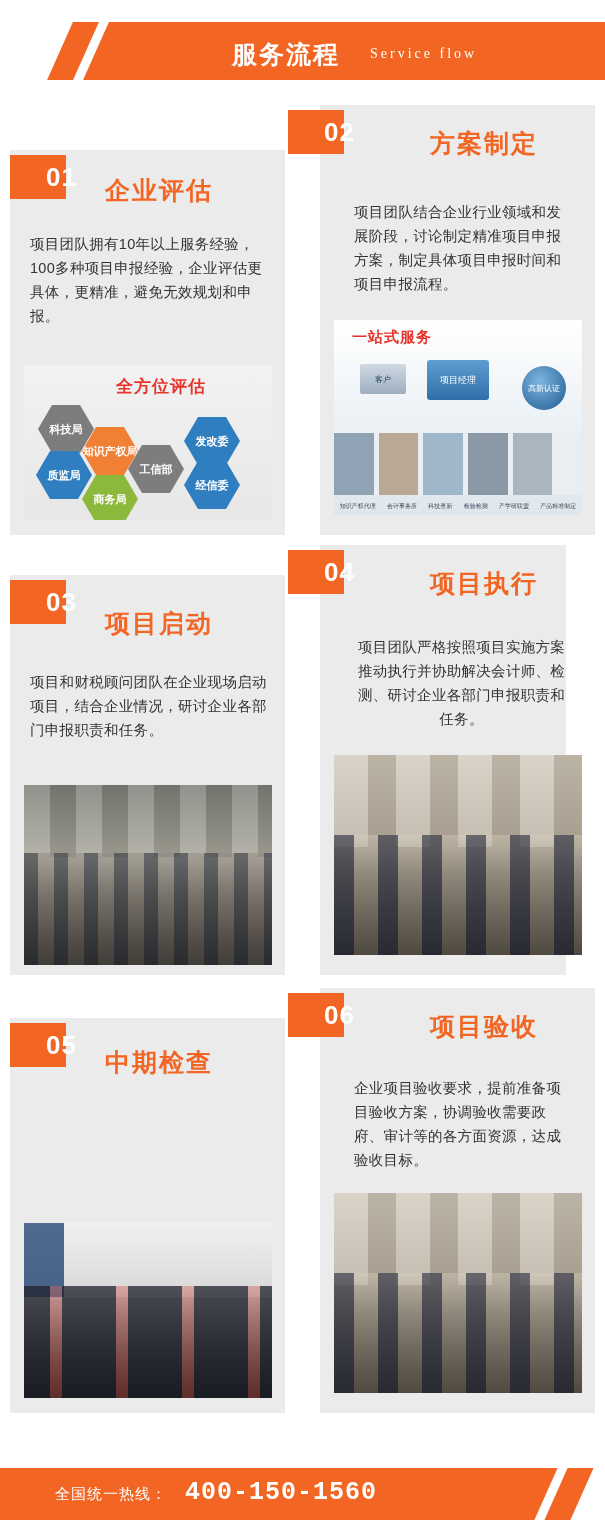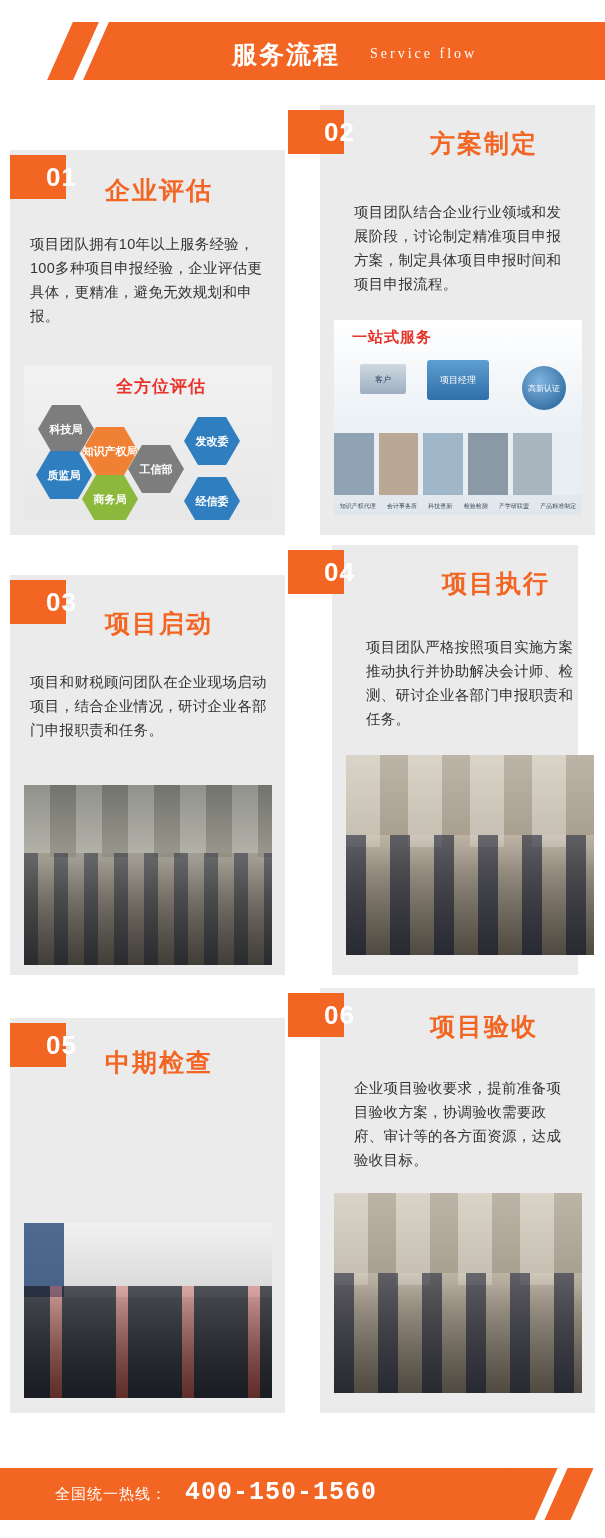--- a/index.html
+++ b/index.html
@@ -313,21 +313,21 @@
     <div class="card-title" style="left:95px; top:24px;">企业评估</div>
     <div class="card-body" style="left:20px; top:82px; width:235px;">项目团队拥有10年以上服务经验，100多种项目申报经验，企业评估更具体，更精准，避免无效规划和申报。</div>
     <div class="hexdiag" style="left:14px; top:215px; width:248px; height:155px;">
       <div class="dtitle">全方位评估</div>
       <div class="hex" style="left:14px; top:40px; background:#7d7d7d;">科技局</div>
       <div class="hex" style="left:58px; top:62px; background:#f08033;">知识产权局</div>
       <div class="hex" style="left:160px; top:52px; background:#2f7fc0;">发改委</div>
       <div class="hex" style="left:12px; top:86px; background:#2f7fc0;">质监局</div>
       <div class="hex" style="left:104px; top:80px; background:#7d7d7d;">工信部</div>
       <div class="hex" style="left:58px; top:110px; background:#8cb83c;">商务局</div>
-      <div class="hex" style="left:160px; top:112px; background:#2f7fc0;">经信委</div>
+      <div class="hex" style="left:160px; top:96px; background:#2f7fc0;">经信委</div>
     </div>
   </div>
   <div class="card-num" style="left:10px; top:155px;">01</div>
 
   <div class="card" style="left:320px; top:105px; width:275px; height:430px;">
     <div class="card-title" style="left:110px; top:22px;">方案制定</div>
     <div class="card-body" style="left:34px; top:95px; width:215px;">项目团队结合企业行业领域和发展阶段，讨论制定精准项目申报方案，制定具体项目申报时间和项目申报流程。</div>
     <div class="photo" style="left:14px; top:215px; width:248px; height:195px;">
       <div class="ph-service">
         <div class="sv-title">一站式服务</div>
@@ -350,21 +350,21 @@
 
   <div class="card" style="left:10px; top:575px; width:275px; height:400px;">
     <div class="card-title" style="left:95px; top:32px;">项目启动</div>
     <div class="card-body" style="left:20px; top:95px; width:240px;">项目和财税顾问团队在企业现场启动项目，结合企业情况，研讨企业各部门申报职责和任务。</div>
     <div class="photo" style="left:14px; top:210px; width:248px; height:180px;">
       <div class="ph-room"></div>
     </div>
   </div>
   <div class="card-num" style="left:10px; top:580px;">03</div>
 
-  <div class="card" style="left:332px; top:545px; width:246px; height:430px;">
+  <div class="card" style="left:320px; top:545px; width:246px; height:430px;text-align:center;">
     <div class="card-title" style="left:110px; top:22px;">项目执行</div>
     <div class="card-body" style="left:34px; top:90px; width:215px;">项目团队严格按照项目实施方案推动执行并协助解决会计师、检测、研讨企业各部门申报职责和任务。</div>
     <div class="photo" style="left:14px; top:210px; width:248px; height:200px;">
       <div class="ph-meeting"></div>
     </div>
   </div>
   <div class="card-num" style="left:288px; top:550px;">04</div>
 
   <div class="card" style="left:10px; top:1018px; width:275px; height:395px;padding-left:15px;">
     <div class="card-title" style="left:95px; top:28px;">中期检查</div>

